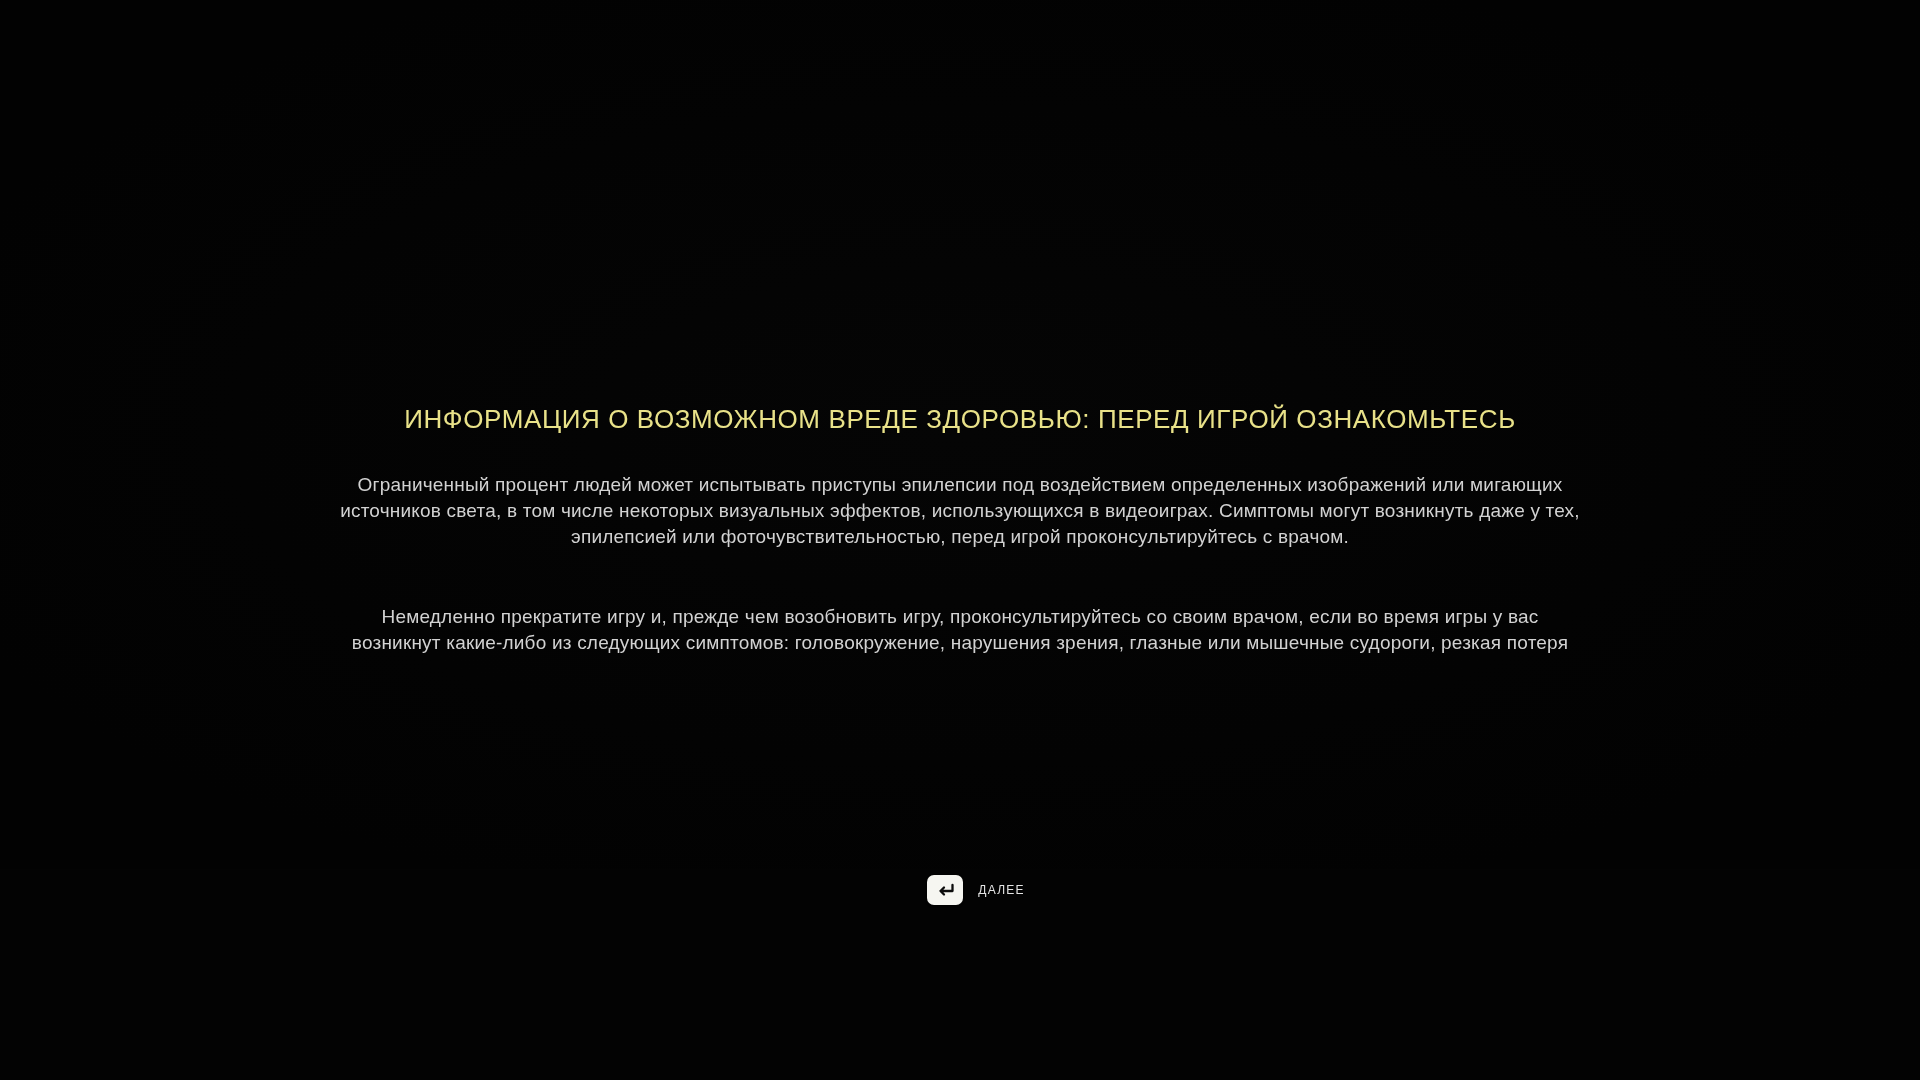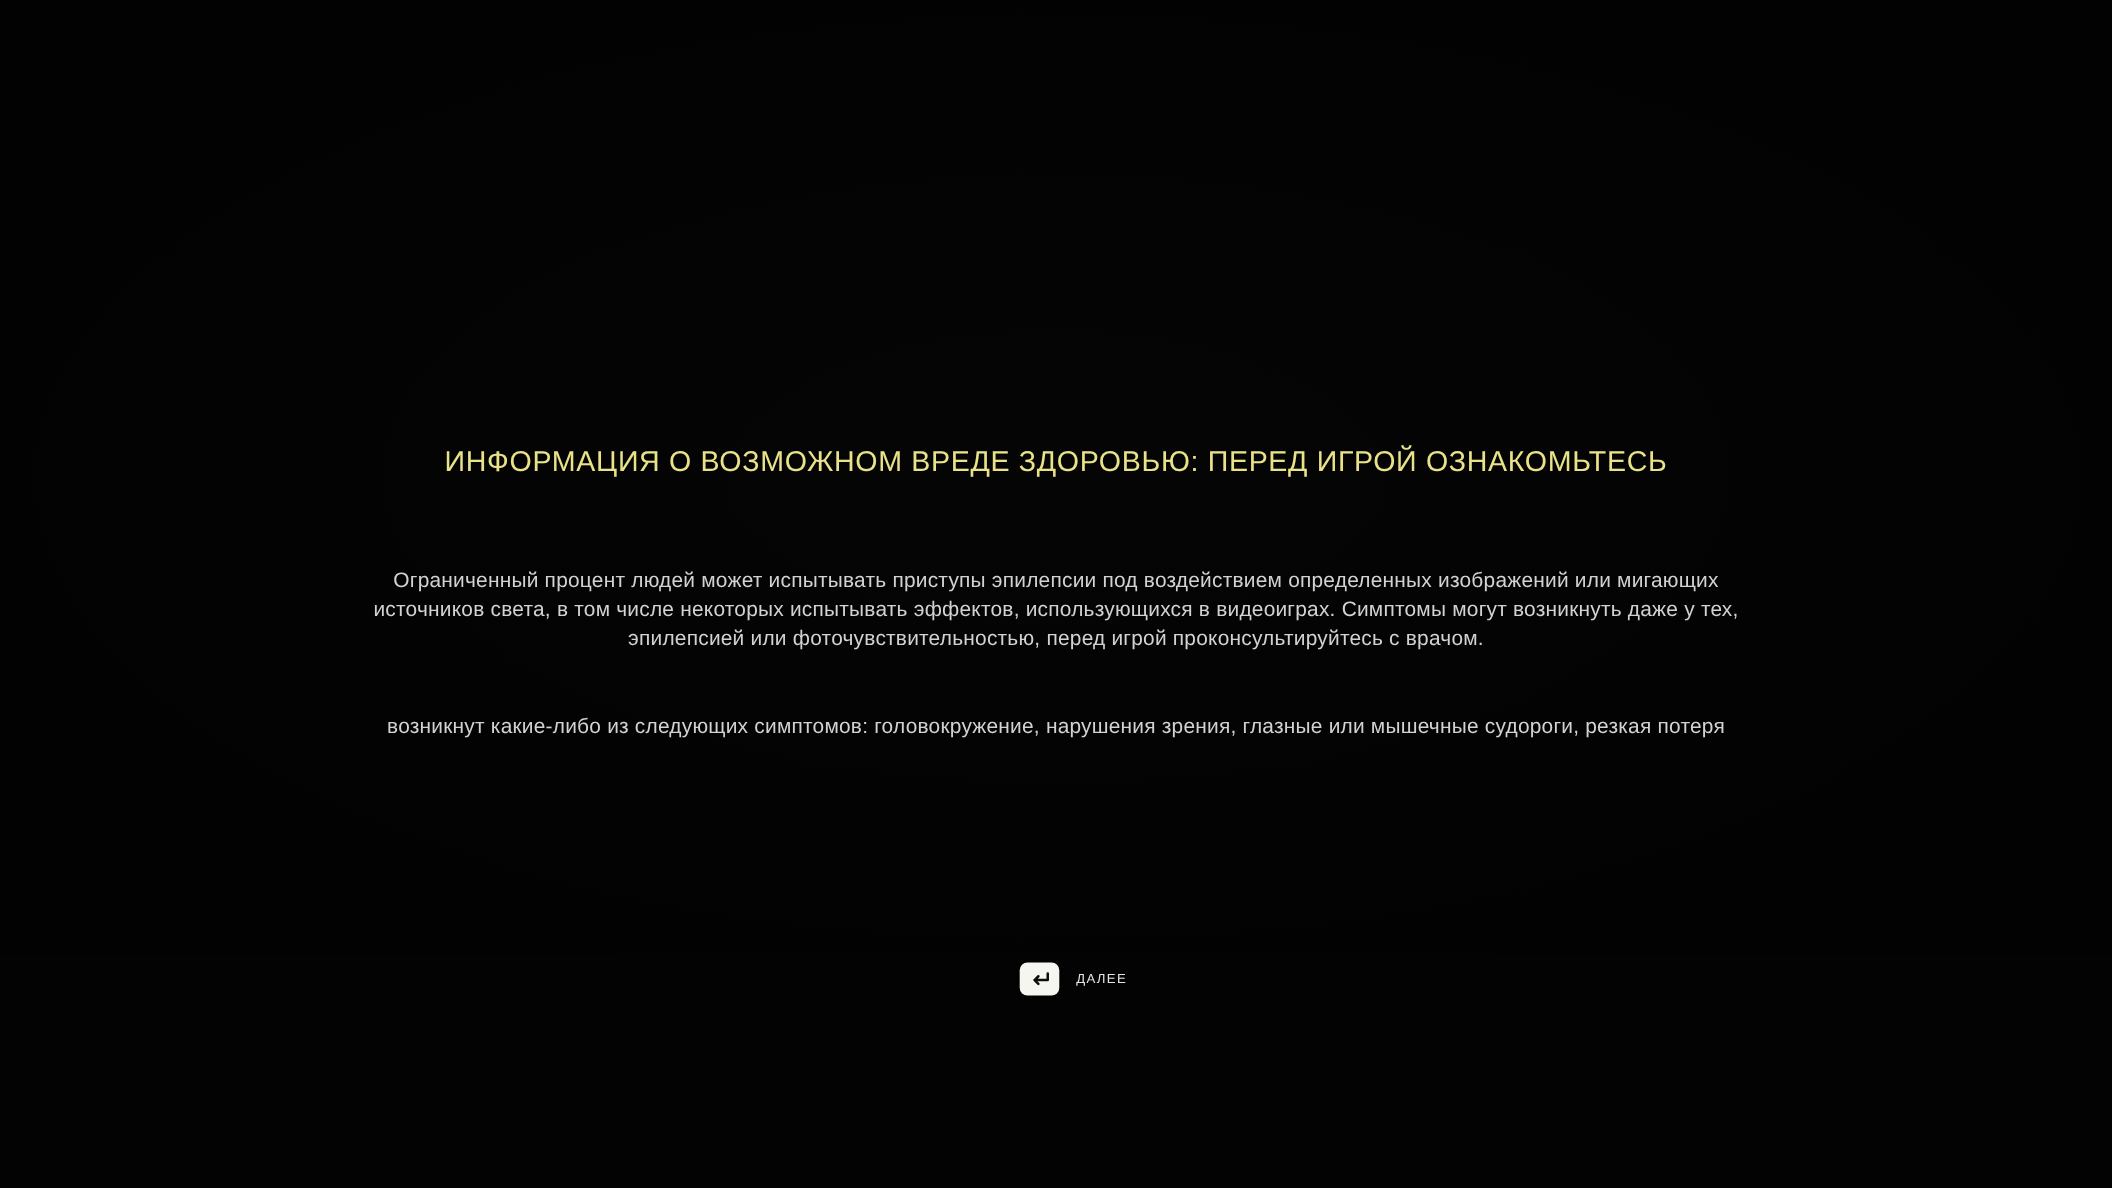--- a/index.html
+++ b/index.html
@@ -31,21 +31,20 @@
   .body-block {
     position: absolute;
     left: 0;
     width: 100%;
     text-align: center;
     color: #d2d2d2;
     font-size: 19px;
     font-weight: 400;
     line-height: 26px;
     letter-spacing: 0.2px;
-    margin-top: 44px;
   }
   .body-block .line {
     white-space: nowrap;
   }
   .para-1 { top: 472px; }
   .para-2 { top: 604px; }
   .continue-row {
     position: absolute;
     top: 875px;
     left: 0;
@@ -80,25 +79,26 @@
 </style>
 </head>
 <body>
 
 <div class="screen">
 
   <h1 class="title">ИНФОРМАЦИЯ О ВОЗМОЖНОМ ВРЕДЕ ЗДОРОВЬЮ: ПЕРЕД ИГРОЙ ОЗНАКОМЬТЕСЬ</h1>
 
   <div class="body-block para-1">
     <div class="line">Ограниченный процент людей может испытывать приступы эпилепсии под воздействием определенных изображений или мигающих</div>
-    <div class="line">источников света, в том числе некоторых испытывать эффектов, использующихся в видеоиграх. Симптомы могут возникнуть даже у тех,</div>
+    <div class="line">источников света, в том числе некоторых визуальных эффектов, использующихся в видеоиграх. Симптомы могут возникнуть даже у тех,</div>
     <div class="line">эпилепсией или фоточувствительностью, перед игрой проконсультируйтесь с врачом.</div>
   </div>
 
   <div class="body-block para-2">
+    <div class="line">Немедленно прекратите игру и, прежде чем возобновить игру, проконсультируйтесь со своим врачом, если во время игры у вас</div>
     <div class="line">возникнут какие-либо из следующих симптомов: головокружение, нарушения зрения, глазные или мышечные судороги, резкая потеря</div>
   </div>
 
   <div class="continue-row">
     <span class="enter-key">
       <svg width="24" height="20" viewBox="0 0 24 20" fill="none">
         <path d="M19.5 5 V11 H7.5 M11 7.5 L7.5 11 L11 14.5" stroke="#0d0d0d" stroke-width="2.3" stroke-linecap="round" stroke-linejoin="round" fill="none"></path>
       </svg>
     </span>
     <span class="continue-label">ДАЛЕЕ</span>

